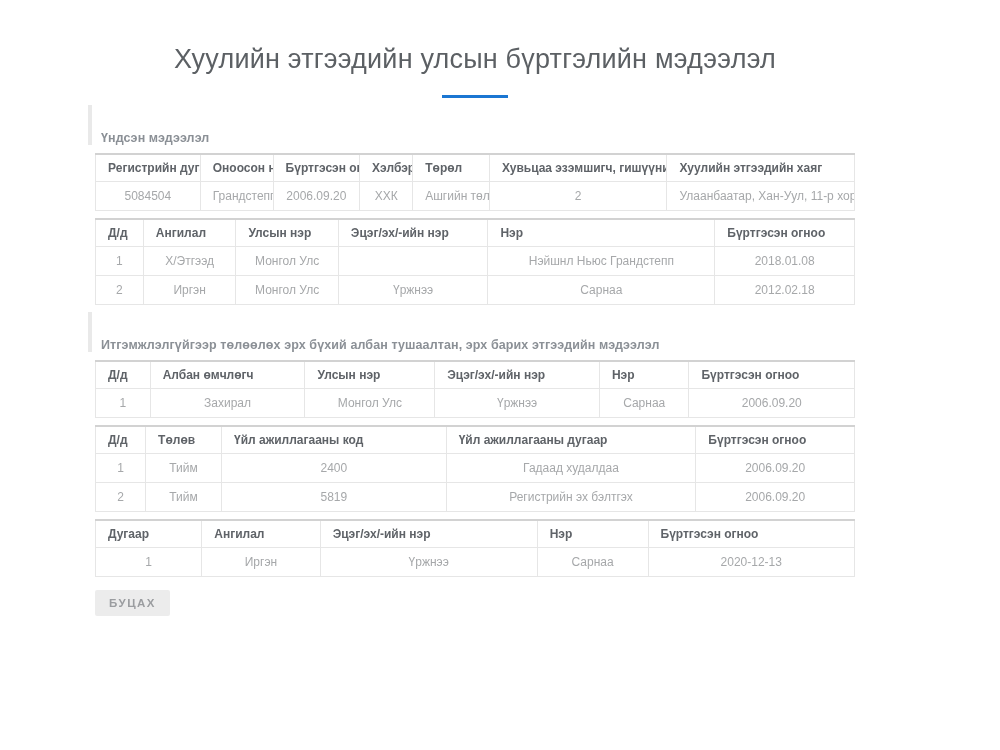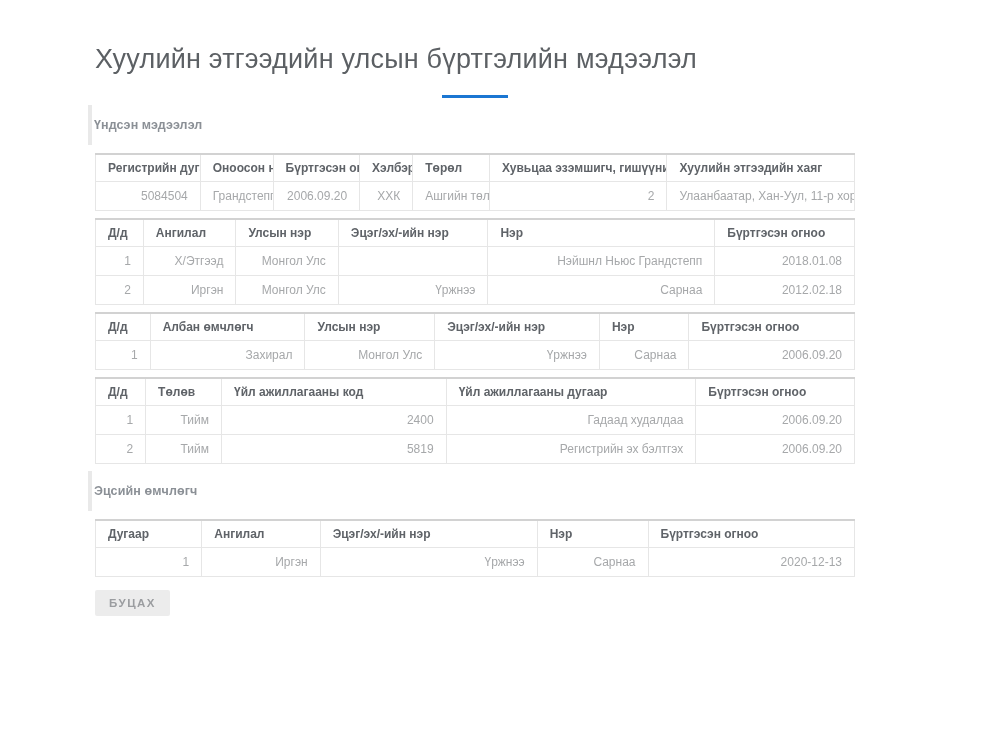--- a/index.html
+++ b/index.html
@@ -7,39 +7,39 @@
     width: 1000px; height: 750px;
     background: #ffffff;
     overflow: hidden;
     font-family: "Liberation Sans", "DejaVu Sans", sans-serif;
   }
   .page { position: relative; width: 1000px; height: 750px; }
   .content { width: 760px; margin: 0 auto 0 95px; }
 
   .page-title {
     margin-top: 44px;
-    text-align: left;
+    text-align: center;
     font-size: 27px;
     font-weight: 400;
     color: #5c6064;
     letter-spacing: 0.2px;
   }
   .title-underline {
     width: 66px; height: 3px;
     margin: 20px auto 6px auto;
     background: #1b76d2;
   }
 
   .section { margin-top: 7px; }
   .section-header {
     height: 40px;
     display: flex;
-    align-items: center;
+    align-items: flex-end;
     border-left: 4px solid #e9e9e9;
-    padding-left: 2px;
+    padding-left: 9px;
     margin-left: -7px;
     margin-bottom: 8px;
   }
   .section-title-text {
     font-size: 12.5px;
     font-weight: bold;
     color: #8b9096;
     letter-spacing: 0.1px;
   }
 
@@ -55,21 +55,21 @@
     font-size: 12px;
     font-weight: bold;
     color: #5f6368;
     padding: 6px 12px;
     border: 1px solid #e6e6e6;
     height: 26px;
     white-space: nowrap;
     overflow: hidden;
   }
   table.data-table td {
-    text-align: right;
+    text-align: center;
     font-size: 12px;
     font-weight: 400;
     color: #a6a8aa;
     padding: 7px 12px;
     border: 1px solid #e6e6e6;
     height: 28px;
     white-space: nowrap;
     overflow: hidden;
   }
 
@@ -172,20 +172,23 @@
                 <td>Монгол Улс</td>
                 <td>Үржнээ</td>
                 <td>Сарнаа</td>
                 <td>2012.02.18</td>
               </tr>
             </tbody>
     </table>
   </section>
 
   <section class="section">
+    <div class="section-header">
+      <span class="section-title-text">Итгэмжлэлгүйгээр төлөөлөх эрх бүхий албан тушаалтан, эрх барих этгээдийн мэдээлэл</span>
+    </div>
     <table class="data-table">
       <colgroup>
               <col style="width: 7.2%;">
               <col style="width: 20.4%;">
               <col style="width: 17.1%;">
               <col style="width: 21.7%;">
               <col style="width: 11.8%;">
               <col style="width: 21.8%;">
             </colgroup>
       <thead>
@@ -242,23 +245,20 @@
                 <td>Тийм</td>
                 <td>5819</td>
                 <td>Регистрийн эх бэлтгэх</td>
                 <td>2006.09.20</td>
               </tr>
             </tbody>
     </table>
   </section>
 
   <section class="section">
-    <div class="section-header">
-      <span class="section-title-text">Эцсийн өмчлөгч</span>
-    </div>
     <table class="data-table">
       <colgroup>
               <col style="width: 14%;">
               <col style="width: 15.6%;">
               <col style="width: 28.6%;">
               <col style="width: 14.6%;">
               <col style="width: 27.2%;">
             </colgroup>
       <thead>
               <tr>

